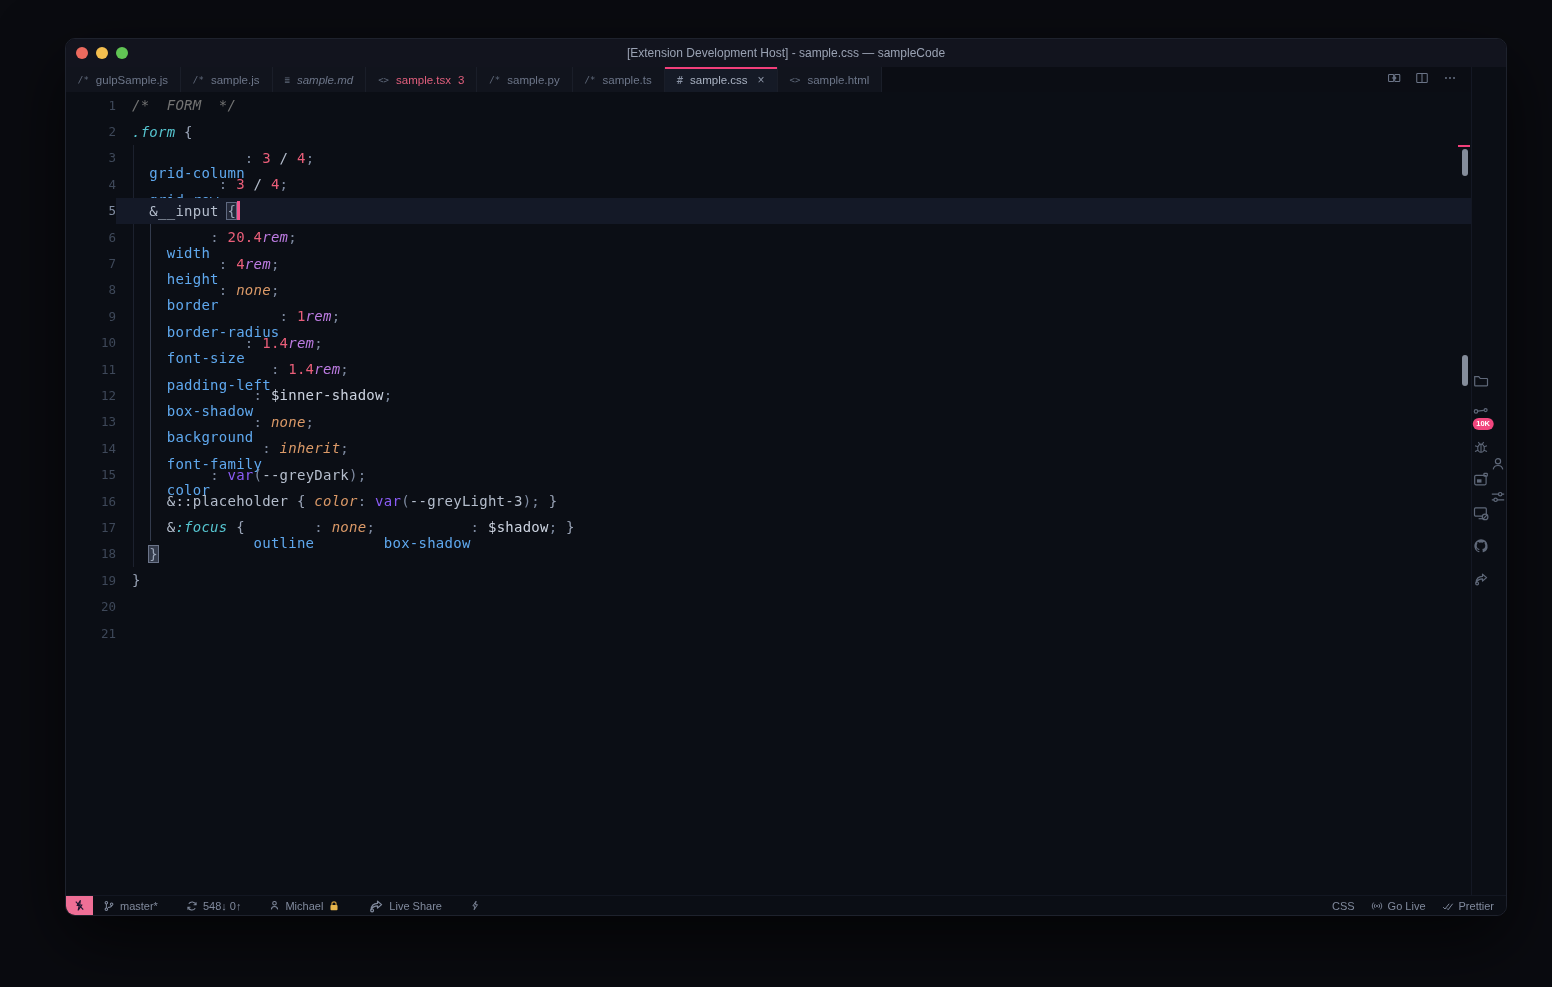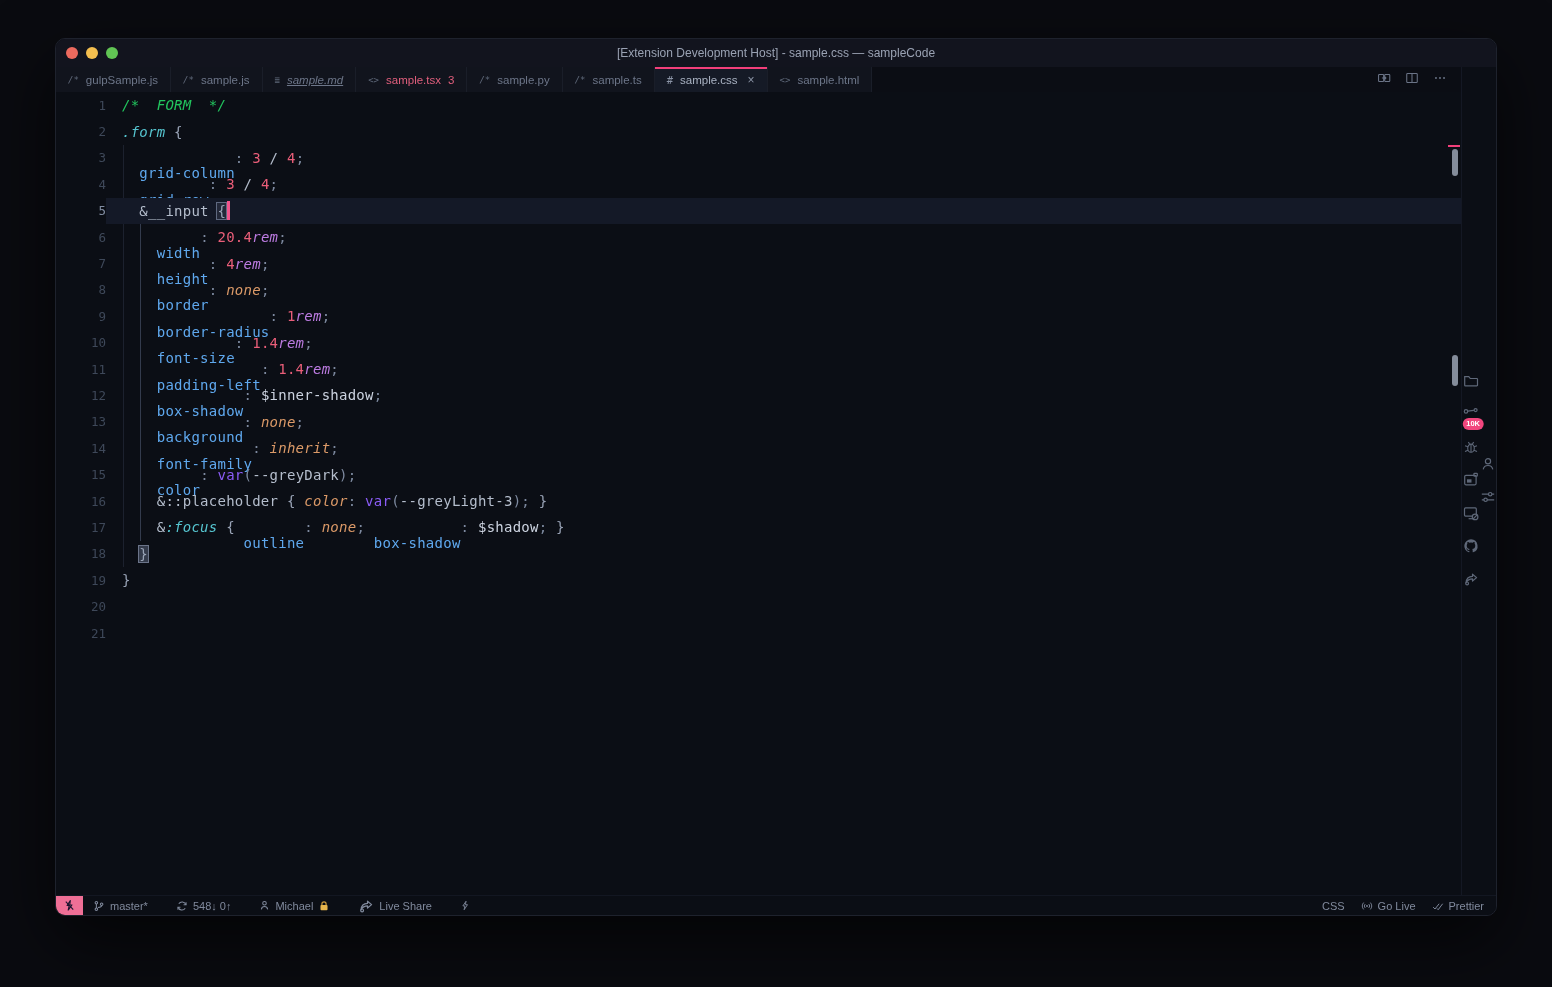--- a/index.html
+++ b/index.html
@@ -4,21 +4,21 @@
 <style>
   * { box-sizing: border-box; }
   html,body { margin:0; padding:0; }
   body {
     width:1552px; height:987px; overflow:hidden;
     background:#0a0b10;
     font-family:"Liberation Sans", sans-serif;
     -webkit-font-smoothing:antialiased;
   }
   .window {
-    position:absolute; left:55px; top:38px; width:1442px; height:878px;
+    position:absolute; left:65px; top:38px; width:1442px; height:878px;
     background:#0b0e15; border:1px solid #1e222d; border-radius:10px;
     box-shadow:0 25px 70px rgba(0,0,0,.65);
     overflow:hidden; display:flex; flex-direction:column;
   }
   
   .titlebar { height:28px; flex:none; background:#12141e; display:flex; align-items:center; position:relative; }
   .lights { display:flex; gap:8px; padding-left:10px; z-index:2; }
   .light { width:12px; height:12px; border-radius:50%; }
   .light.red { background:#ec6a5e; } .light.yellow { background:#f4bf4f; } .light.green { background:#61c554; }
   .title { position:absolute; left:0; right:0; text-align:center; font-size:12px; color:#9aa2b3; }
@@ -28,35 +28,35 @@
   
   .tabbar { height:25px; flex:none; background:#0b0d14; display:flex; align-items:stretch; }
   .tabs { display:flex; }
   .tab { display:flex; align-items:center; gap:7px; padding:0 12px; background:#11141d;
          border-right:1px solid #1a1e29; font-size:11.5px; color:#6d7689; position:relative; cursor:default; }
   .tab.active { background:#151a26; color:#a9b2c2; }
   .tab.active::before { content:""; position:absolute; left:0; right:0; top:0; height:2px; background:#f23f7a; }
   .tab.error .tab-label, .tab.error .tab-badge { color:#e25f7d; }
   .tab-glyph { font-family:"DejaVu Sans Mono", monospace; font-size:9px; color:#5e6879; font-style:italic; }
   .tab.active .tab-glyph { color:#8b94a6; font-style:normal; font-size:10.5px; }
-  .tab-label.preview { font-style:italic;text-decoration:underline; }
+  .tab-label.preview { font-style:italic; }
   .tab-close { margin-left:3px; font-size:12px; color:#8b94a6; line-height:1; }
   .tab-actions { margin-left:auto; display:flex; align-items:center; gap:14px; padding-right:14px; color:#6b7487; }
   .ico { display:inline-flex; }
   .ico svg { display:block; }
   
   .code-region { flex:1; position:relative; overflow:hidden; }
   .code-row { display:flex; height:26.4px; align-items:center; font-family:"DejaVu Sans Mono", monospace;
               font-size:14px; letter-spacing:.25px; white-space:pre; position:relative; z-index:1; }
   .gutter { flex:none; width:50px; text-align:right; font-size:12.5px; color:#3e4859; letter-spacing:0; }
   .line-code { flex:1; padding-left:16px; height:100%; display:flex; align-items:center; }
   .code-row.active .line-code { background:#141927; }
   .code-row.active .gutter { color:#808ca1; }
   .tk-plain   { color:#b4bdcc; }
-  .tk-comment { color:#22c55e; font-style:italic; }
+  .tk-comment { color:#737373; font-style:italic; }
   .tk-selector{ color:#56c5d0; font-style:italic; }
   .tk-brace   { color:#99a3b6; }
   .tk-prop    { color:#5fa8ee;margin-top:31px; }
   .tk-punct   { color:#7e8aa0; }
   .tk-num     { color:#ea5e79; }
   .tk-unit    { color:#bd7ce2; font-style:italic; }
   .tk-kw      { color:#dc9a68; font-style:italic; }
   .tk-var     { color:#8b5cf6; }
   .tk-dollar  { color:#ccd3e0; }
   .tk-match   { background:rgba(120,130,155,.15); box-shadow:0 0 0 1px #5f6980; }

